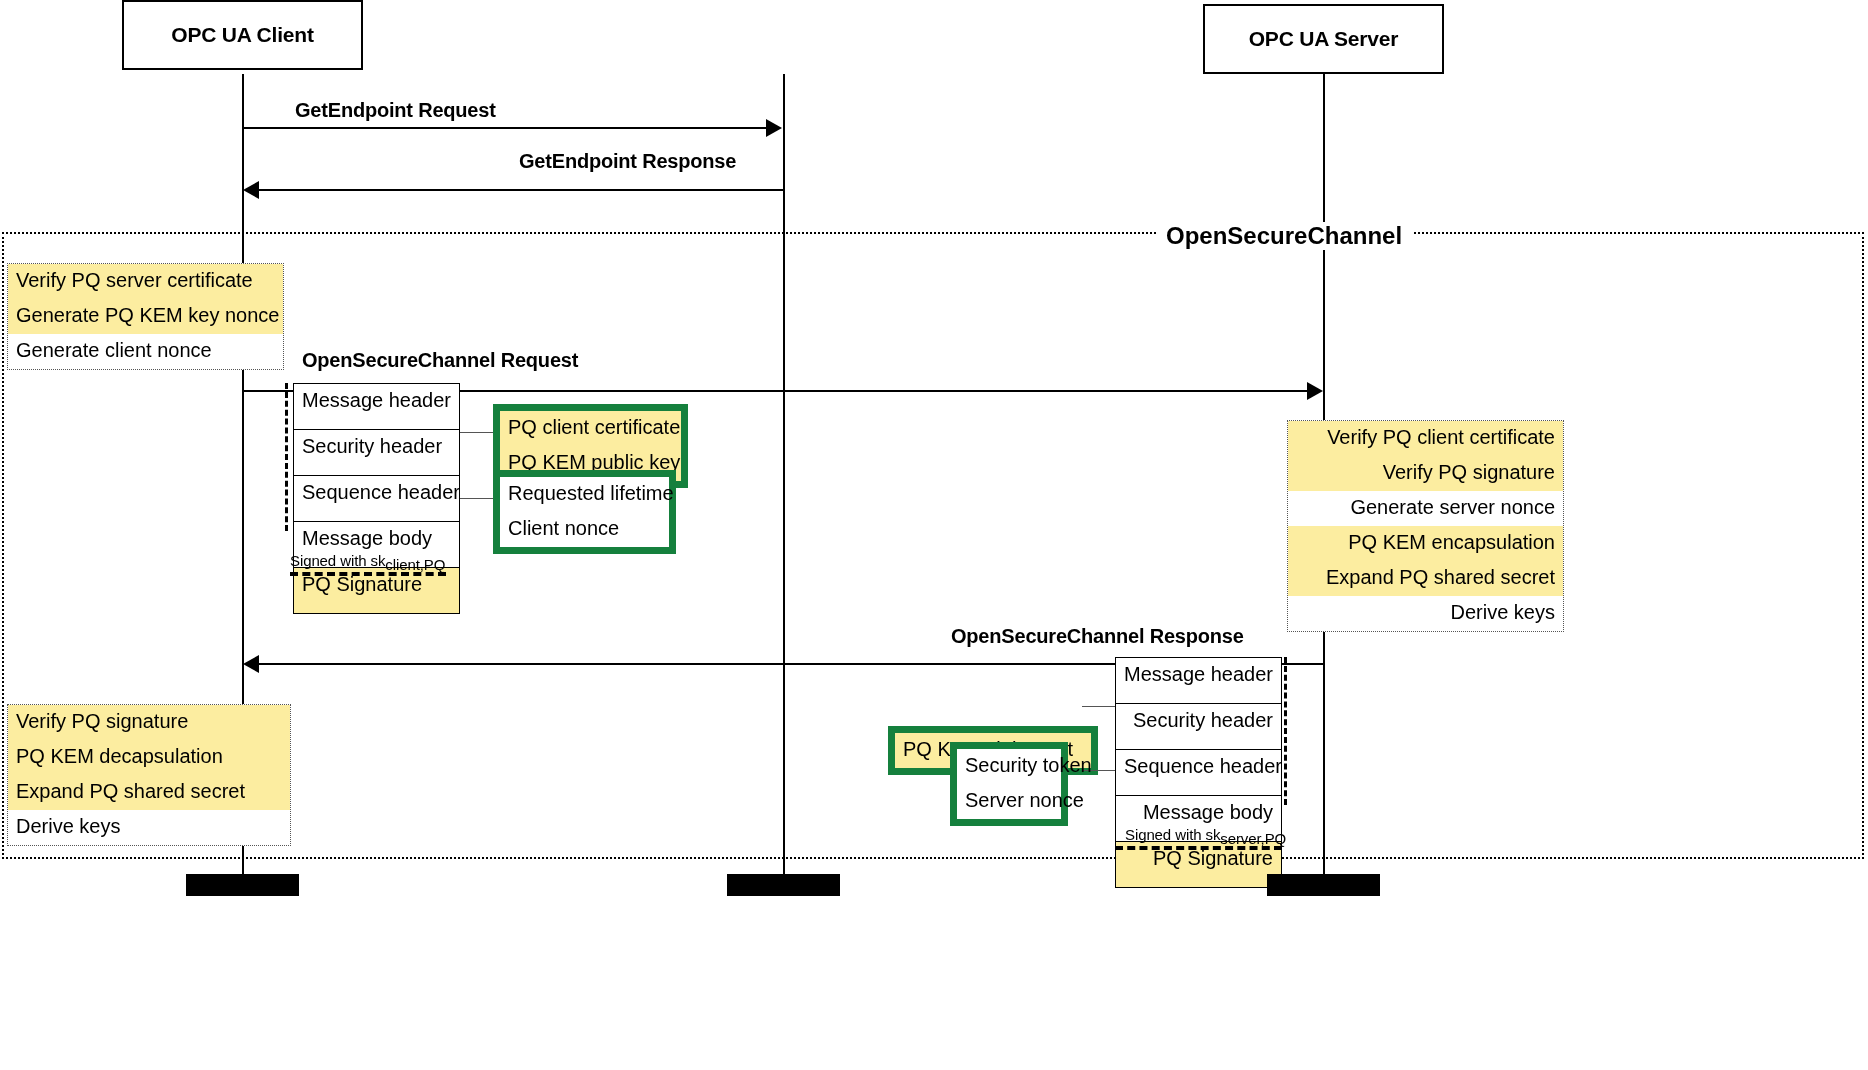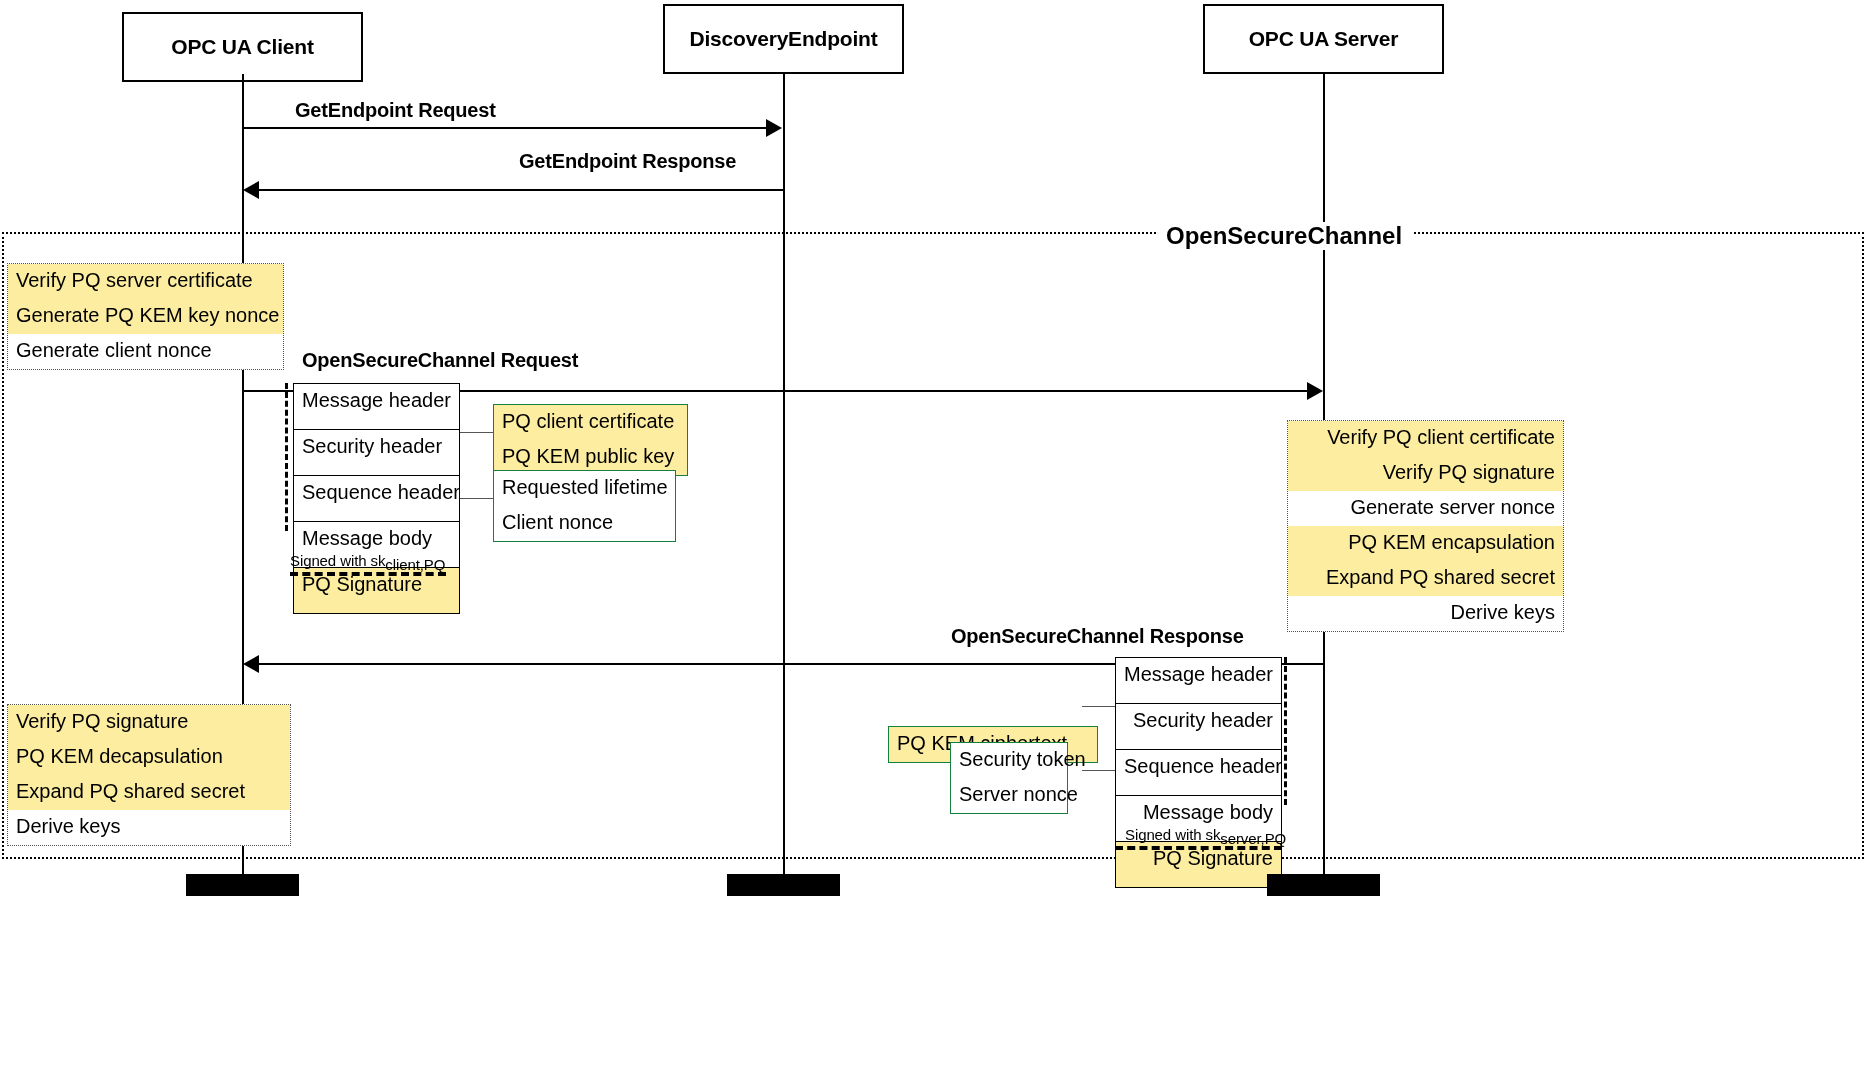--- a/index.html
+++ b/index.html
@@ -99,21 +99,21 @@
     white-space:nowrap;
     border-bottom:1px solid #000;
     line-height:1.35;
     background:#fff;
   }
   .struct-row:last-child{border-bottom:none;}
   .struct-row.pq{background:#fceda0;}
   .struct-row.right{text-align:right;}
 
   .callout{
-    border:1px solid #15803d;
+    border:7px solid #15803d;
     background:#fff;
   }
   .callout.pq{background:#fceda0;}
   .callout-row{
     font-size:20px;
     padding:3px 8px 5px 8px;
     white-space:nowrap;
     line-height:1.35;
   }
 
@@ -130,25 +130,22 @@
   }
   .vdash{
     border-left:3px dashed #000;
   }
 </style>
 </head>
 <body>
 
 <div id="stage">
 
-  <div class="abs actor-box" style="left:122px; top:12px; width:241px; height:70px;">
+  <div class="abs actor-box" style="left:122px; top:0; width:241px; height:70px;">
     <span>OPC UA Client</span>
-  </div>
-  <div class="abs actor-box" style="left:663px; top:4px; width:241px; height:70px;">
-    <span>DiscoveryEndpoint</span>
   </div>
   <div class="abs actor-box" style="left:1203px; top:4px; width:241px; height:70px;">
     <span>OPC UA Server</span>
   </div>
 
   <div class="abs lifeline" style="left:242px;  top:74px; height:800px;"></div>
   <div class="abs lifeline" style="left:783px;  top:74px; height:800px;"></div>
   <div class="abs lifeline" style="left:1323px; top:74px; height:800px;"></div>
 
   <div class="abs msg-label" style="left:295px; top:99px;">GetEndpoint Request</div>

